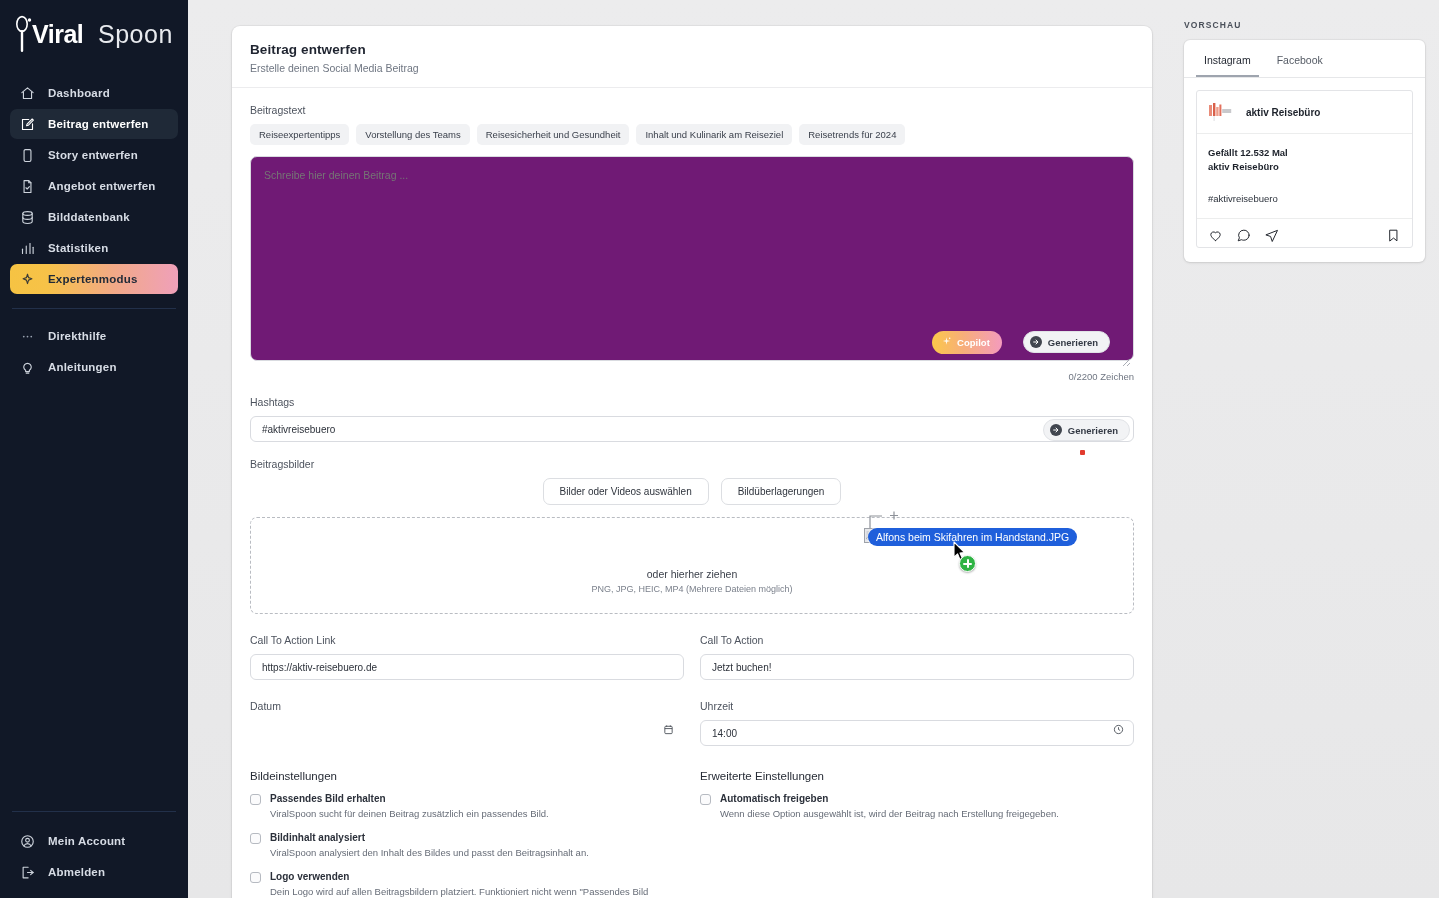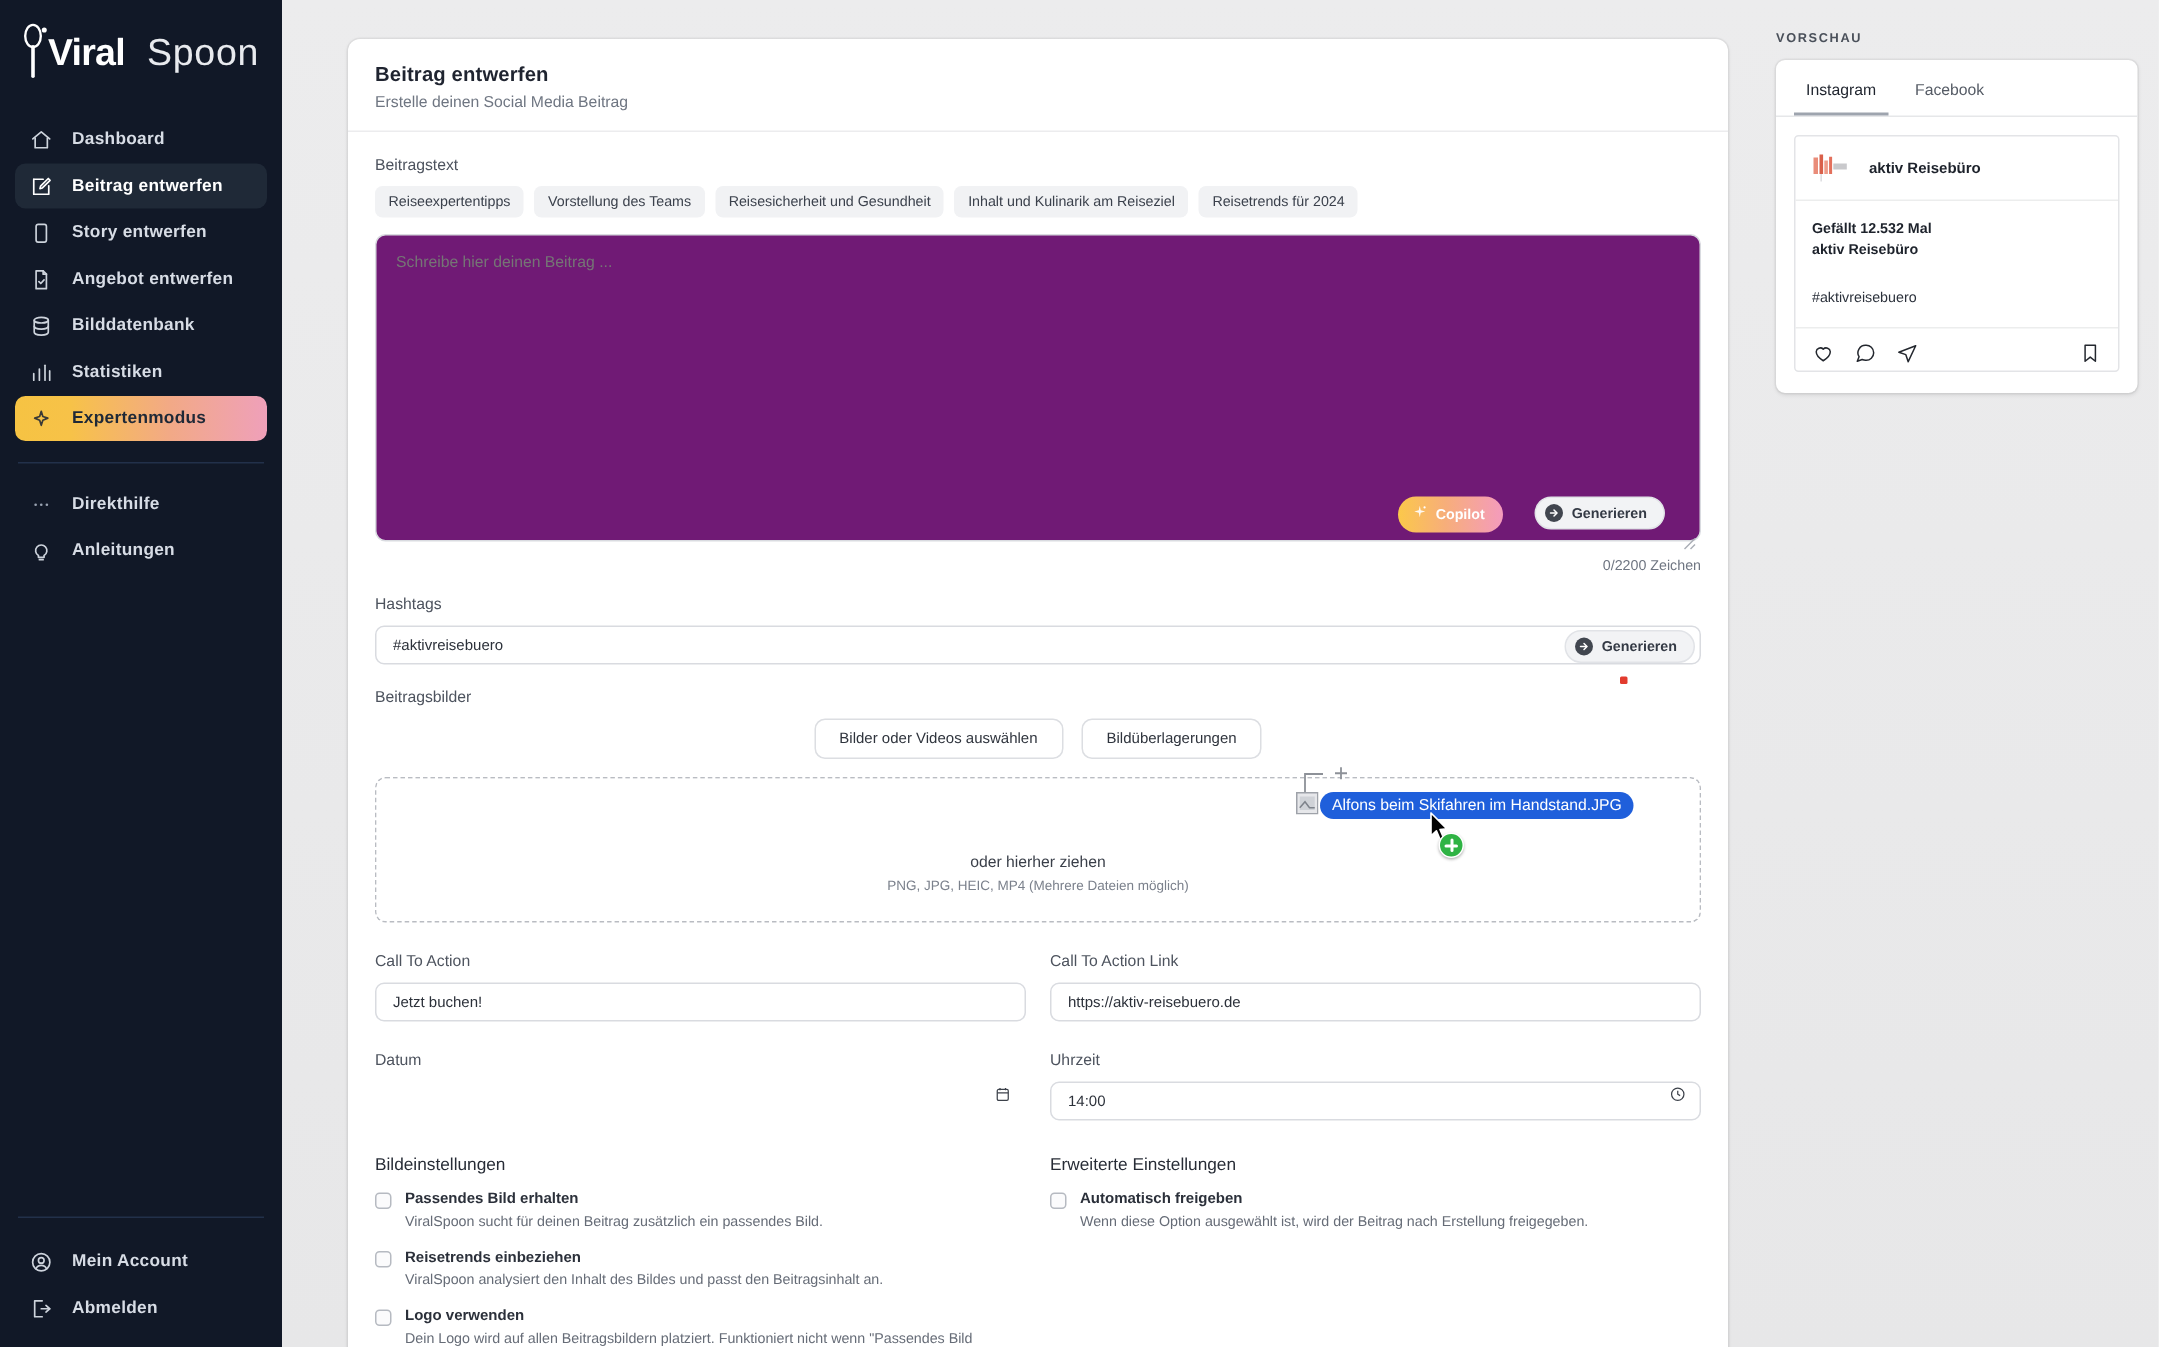--- a/index.html
+++ b/index.html
@@ -175,21 +175,21 @@
   .ig-likes { font-size: 9.5px; font-weight: 700; color: #1d222b; line-height: 1.5; }
   .ig-hash { font-size: 9.5px; color: #2b313b; margin-top: 18px; }
   .ig-actions { display:flex; align-items:center; padding: 9px 11px 4px 11px; }
   .ig-actions .left { display:flex; gap: 13px; }
   .ig-actions .right { margin-left: auto; }
   .ig-actions svg { display:block; }
 
   
   .drag-ghost { position: absolute; left: 676px; top: 514px; width: 250px; height: 50px; pointer-events: none; }
   .drag-pill {
-    position:absolute; left: 16px; top: 14px;
+    position:absolute; left: 4px; top: 14px;
     background: #1f5fdb; color: #fff;
     font-size: 10.5px; border-radius: 9px; padding: 3px 8px;
     white-space: nowrap; box-shadow: 0 0 0 1px rgba(255,255,255,.55);
   }
   .drag-fileicon { position:absolute; left: 0px; top: 14px; width: 15px; height: 15px; }
   .drag-marks { position:absolute; left: 4px; top: -4px; }
   .cursor-arrow { position: absolute; left: 89px; top: 27px; }
   .plus-badge {
     position: absolute; left: 95px; top: 41px;
     width: 17px; height: 17px; border-radius: 50%;
@@ -424,26 +424,26 @@
         </div>
 
         <div class="dropzone">
           <div class="dz-spacer"></div>
           <div class="dz-main">oder hierher ziehen</div>
           <div class="dz-sub">PNG, JPG, HEIC, MP4 (Mehrere Dateien möglich)</div>
         </div>
 
         <div class="two-col">
           <div class="col">
+            <span class="field-label">Call To Action Link</span>
+            <input class="input-std" value="https://aktiv-reisebuero.de" style="">
+          </div>
+          <div class="col">
             <span class="field-label">Call To Action</span>
             <input class="input-std" value="Jetzt buchen!" style="">
-          </div>
-          <div class="col">
-            <span class="field-label">Call To Action Link</span>
-            <input class="input-std" value="https://aktiv-reisebuero.de" style="">
           </div>
         </div>
 
         <div class="two-col">
           <div class="col" style="position:relative;">
             <span class="field-label">Datum</span>
             <span style="position:absolute;right:10px;bottom:7px;">
               <svg width="11" height="11" viewBox="0 0 24 24" fill="none" stroke="#3c414a" stroke-width="1.8">
                   <rect x="4" y="5" width="16" height="16" rx="2"></rect>
                   <path d="M4 10h16"></path>
@@ -471,21 +471,21 @@
               <span class="chk"></span>
               <div>
                 <div class="chk-main">Passendes Bild erhalten</div>
                 <div class="chk-desc">ViralSpoon sucht für deinen Beitrag zusätzlich ein passendes Bild.</div>
               </div>
             </div>
 
             <div class="chk-row">
               <span class="chk"></span>
               <div>
-                <div class="chk-main">Reisetrends einbeziehen</div>
+                <div class="chk-main">Bildinhalt analysiert</div>
                 <div class="chk-desc">ViralSpoon analysiert den Inhalt des Bildes und passt den Beitragsinhalt an.</div>
               </div>
             </div>
 
             <div class="chk-row">
               <span class="chk"></span>
               <div>
                 <div class="chk-main">Logo verwenden</div>
                 <div class="chk-desc">Dein Logo wird auf allen Beitragsbildern platziert. Funktioniert nicht wenn "Passendes Bild erhalten" aktiviert ist.</div>
               </div>

